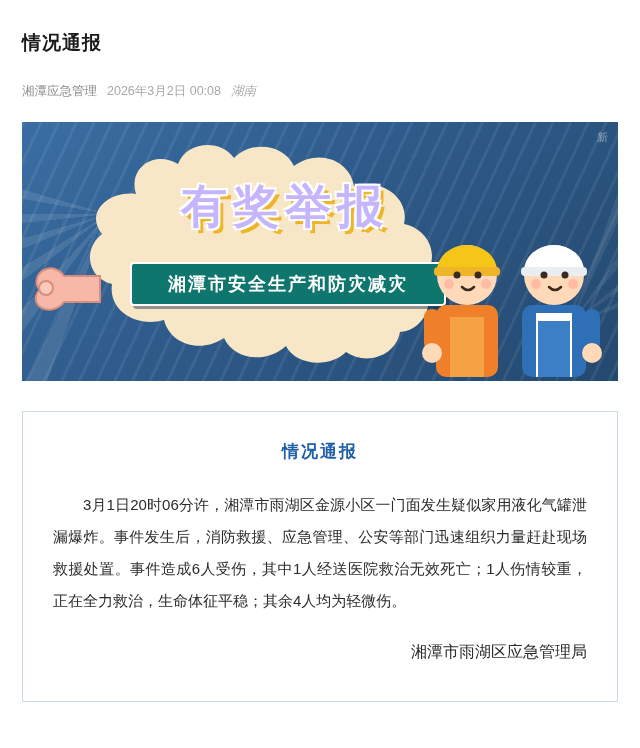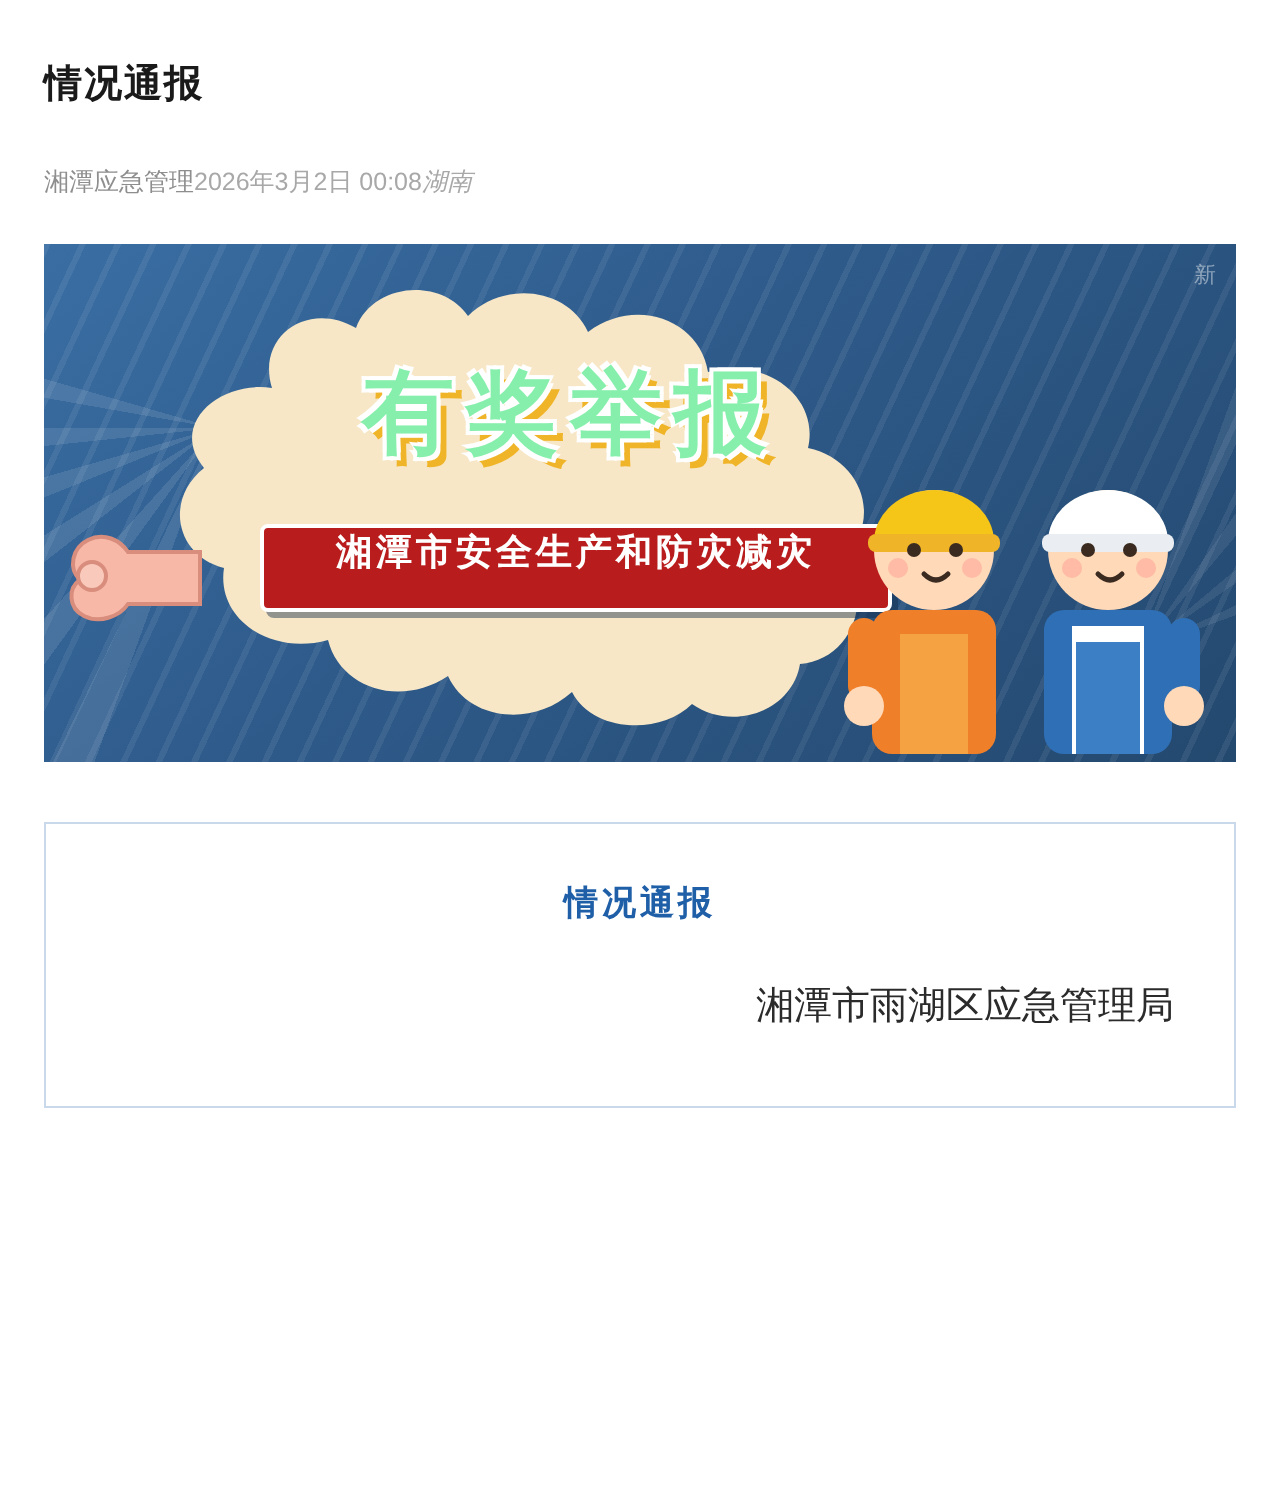--- a/index.html
+++ b/index.html
@@ -24,21 +24,21 @@
     font-size: 19px;
     font-weight: bold;
     color: #1a1a1a;
     padding: 16px 22px 0 22px;
     letter-spacing: 1px;
     line-height: 28px;
   }
   .meta-row {
     display: flex;
     align-items: flex-end;
-    gap: 0;
+    gap: 10px;
     padding: 14px 22px 0 22px;
     font-size: 12.5px;
     color: #9a9a9a;
   }
   .meta-source {
     color: #8e8e8e;
   }
   .meta-time {
     color: #a8a8a8;
   }
@@ -102,38 +102,38 @@
 
   .hero-headline {
     position: absolute;
     left: 118px;
     top: 58px;
     width: 290px;
     text-align: center;
     font-size: 46px;
     font-weight: bold;
     letter-spacing: 6px;
-    color: #86efac;
+    color: #c4b5fd;
     text-shadow:
       2px 2px 0 #ffffff, -2px 2px 0 #ffffff, 2px -2px 0 #ffffff, -2px -2px 0 #ffffff,
       5px 5px 0 #f0b429;
     line-height: 52px;
   }
   .hero-subbanner {
     position: absolute;
     left: 108px;
     top: 140px;
     width: 312px;
     height: 40px;
-    background: #b91c1c;
+    background: #0f766e;
     border: 2px solid #ffffff;
     border-radius: 4px;
     box-shadow: 3px 3px 0 rgba(20,45,75,0.45);
     display: flex;
-    align-items: flex-start;
+    align-items: center;
     justify-content: center;
   }
   .hero-subbanner span {
     color: #ffffff;
     font-size: 18px;
     font-weight: bold;
     letter-spacing: 2px;
   }
   .hero-hand {
     position: absolute;
@@ -181,21 +181,21 @@
     font-size: 15px;
     line-height: 32px;
     color: #2b2b2b;
     text-align: justify;
     text-indent: 2em;
     margin: 0 0 16px 0;
   }
   .notice-sign {
     margin-top: 20px;
     text-align: right;
-    font-size: 19px;
+    font-size: 16px;
     line-height: 30px;
     color: #2b2b2b;
   }
 </style>
 </head>
 <body>
 
 <div class="page">
 
   <h1 class="article-title">情况通报</h1>
@@ -264,18 +264,19 @@
           <circle cx="170" cy="152" r="10" fill="#ffd9b8"></circle>
         </g>
       </svg>
     </div>
 
     <div class="hero-watermark">新</div>
   </div>
 
   <div class="notice-card">
     <div class="notice-title">情况通报</div>
+    <p class="notice-para">3月1日20时06分许，湘潭市雨湖区金源小区一门面发生疑似家用液化气罐泄漏爆炸。事件发生后，消防救援、应急管理、公安等部门迅速组织力量赶赴现场救援处置。事件造成6人受伤，其中1人经送医院救治无效死亡；1人伤情较重，正在全力救治，生命体征平稳；其余4人均为轻微伤。</p>
     <div class="notice-sign">
       <div>湘潭市雨湖区应急管理局</div>
     </div>
   </div>
 
 </div>
 
 </body></html>

